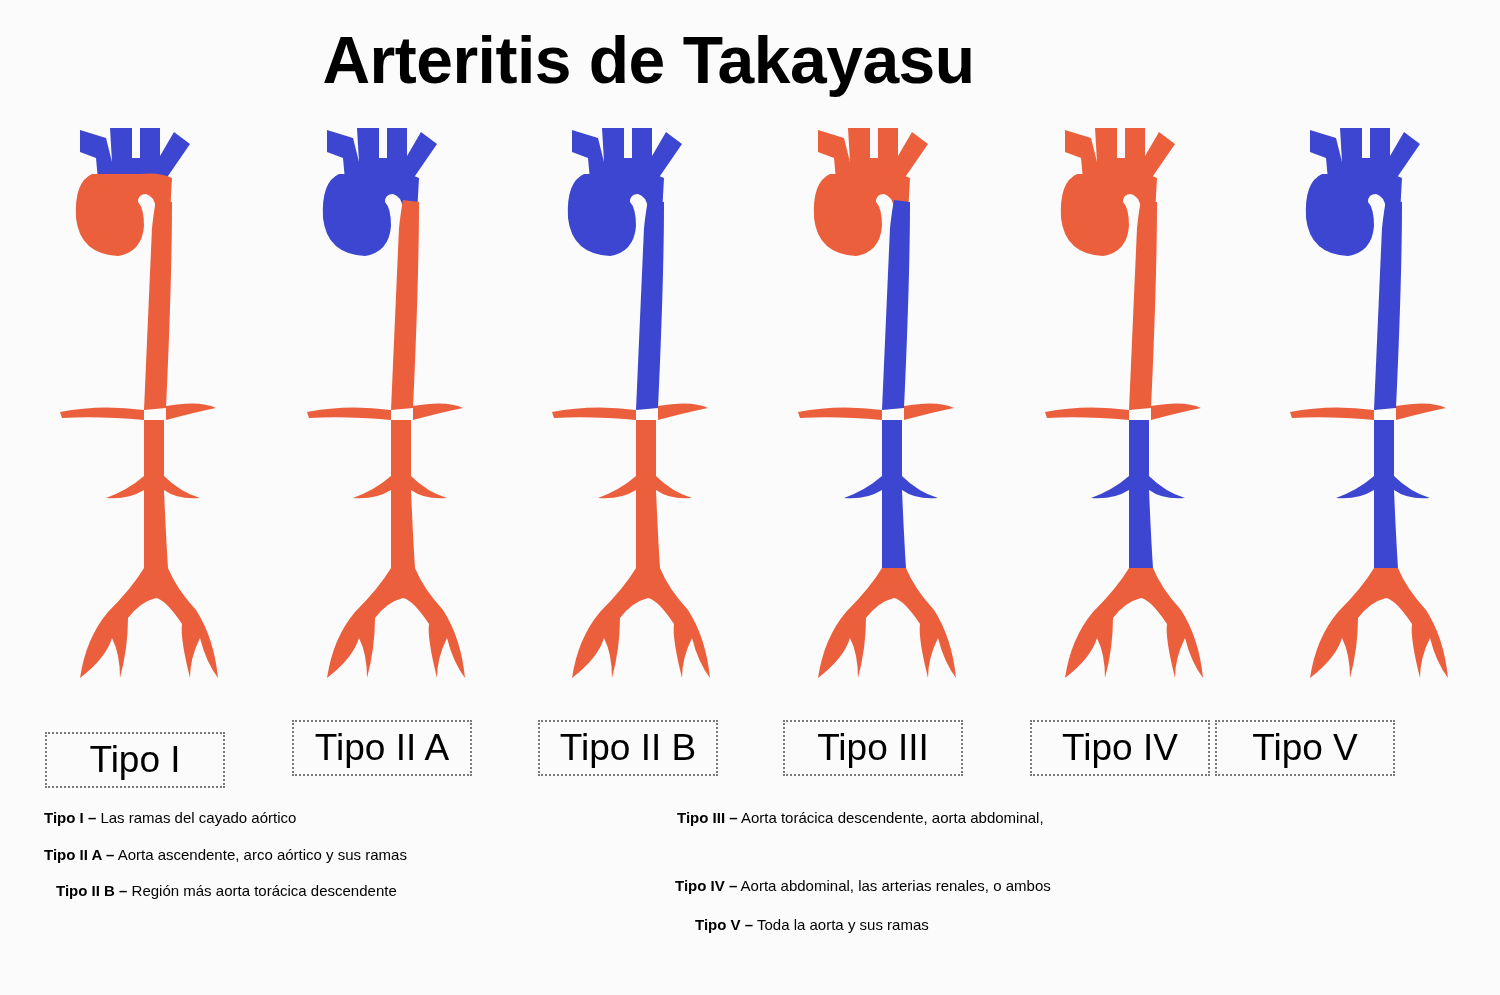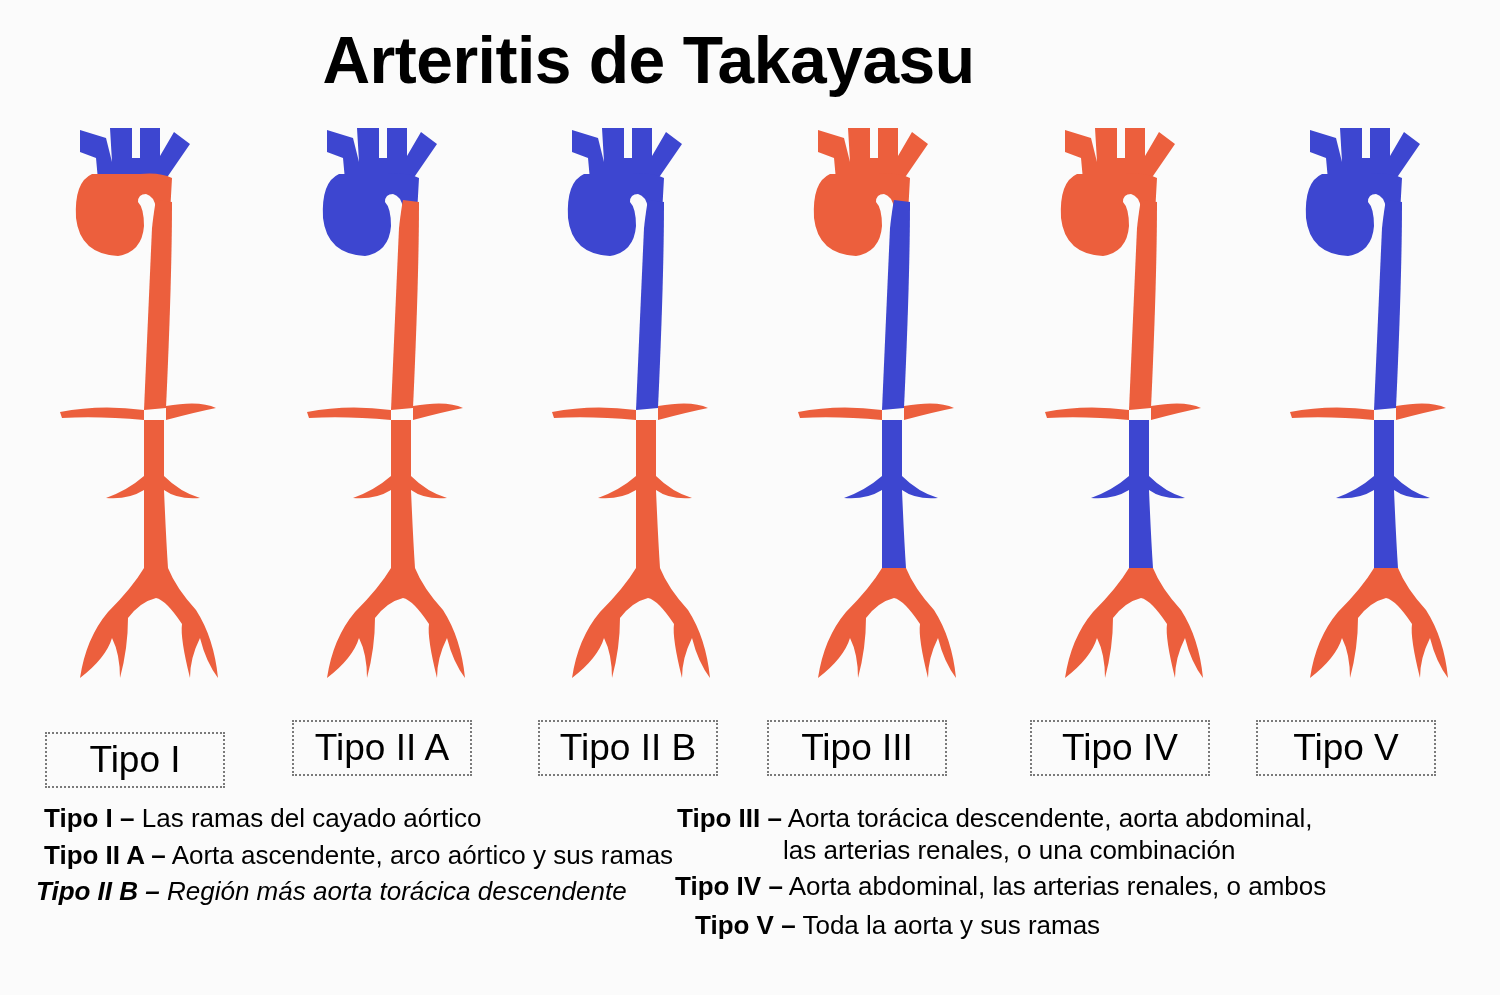--- a/index.html
+++ b/index.html
@@ -1,21 +1,21 @@
 <!DOCTYPE html>
 <html><head>
 <meta charset="utf-8">
 <style>
   html,body{margin:0;padding:0;background:#fbfbfb;}
   body{width:1500px;height:995px;position:relative;overflow:hidden;font-family:"Liberation Sans",sans-serif;color:#000;}
   .title{position:absolute;left:0;top:22px;width:1297px;text-align:center;font-size:66px;font-weight:bold;letter-spacing:-0.5px;}
   .figure{position:absolute;top:118px;width:200px;height:580px;}
   .figure svg{width:200px;height:580px;display:block;}
   .label-box{position:absolute;top:720px;width:180px;height:56px;border:2.5px dotted #7a7a7a;box-sizing:border-box;display:flex;align-items:center;justify-content:center;font-size:37px;font-weight:500;}
-  .desc{position:absolute;font-size:26px;line-height:26px;white-space:nowrap;}
+  .desc{position:absolute;font-size:15px;line-height:26px;white-space:nowrap;}
   .desc b{font-weight:bold;}
   .desc .indent{display:block;padding-left:106px;}
 </style>
 </head>
 <body>
 
 <div class="title">Arteritis de Takayasu</div>
 
 <div id="figures">
     <div class="figure" style="left: 40px;">
@@ -82,41 +82,40 @@
         <path d="M104,302 L124,302 L124,358 Q140,374 160,380 Q138,382 124,372 L104,372 Q88,382 66,380 Q88,372 104,358 Z" fill="#3d46d0"></path>
         <path d="M104,372 L124,372 Q126,420 128,450 L104,450 Q104,420 104,372 Z" fill="#3d46d0"></path>
         <path d="M104,450 L128,450 Q136,470 156,492 Q174,520 178,560 Q166,544 160,520 Q150,540 150,560 Q140,520 142,506 Q126,482 116,480 Q100,484 88,500 Q88,530 80,560 Q80,536 72,520 Q66,540 40,560 Q46,520 68,494 Q92,470 104,450 Z" fill="#ec5f3d"></path>
       </svg>
     </div>
   </div>
 
 <div class="label-box" style="left:45px;margin-top:12px;">Tipo I</div>
 <div class="label-box" style="left:292px;">Tipo II A</div>
 <div class="label-box" style="left:538px;">Tipo II B</div>
-<div class="label-box" style="left:767px;">Tipo III</div>
+<div class="label-box" style="left:783px;">Tipo III</div>
 <div class="label-box" style="left:1030px;">Tipo IV</div>
-<div class="label-box" style="left:1256px;">Tipo V</div>
+<div class="label-box" style="left:1215px;">Tipo V</div>
 
 <div class="desc" style="left:44px;top:805px;">
   <b>Tipo I –</b>
   <span>Las ramas del cayado aórtico</span>
 </div>
 <div class="desc" style="left:44px;top:842px;">
   <b>Tipo II A –</b>
   <span>Aorta ascendente, arco aórtico y sus ramas</span>
 </div>
-<div class="desc" style="left:36px;top:878px;font-style:italic;">
+<div class="desc" style="left:56px;top:878px;">
   <b>Tipo II B –</b>
   <span>Región más aorta torácica descendente</span>
 </div>
 
 <div class="desc" style="left:677px;top:805px;">
   <b>Tipo III –</b>
   <span>Aorta torácica descendente, aorta abdominal,</span>
-  <span class="indent" style="margin-top:6px;">las arterias renales, o una combinación</span>
 </div>
 <div class="desc" style="left:675px;top:873px;">
   <b>Tipo IV –</b>
   <span>Aorta abdominal, las arterias renales, o ambos</span>
 </div>
 <div class="desc" style="left:695px;top:912px;">
   <b>Tipo V –</b>
   <span>Toda la aorta y sus ramas</span>
 </div>
 

